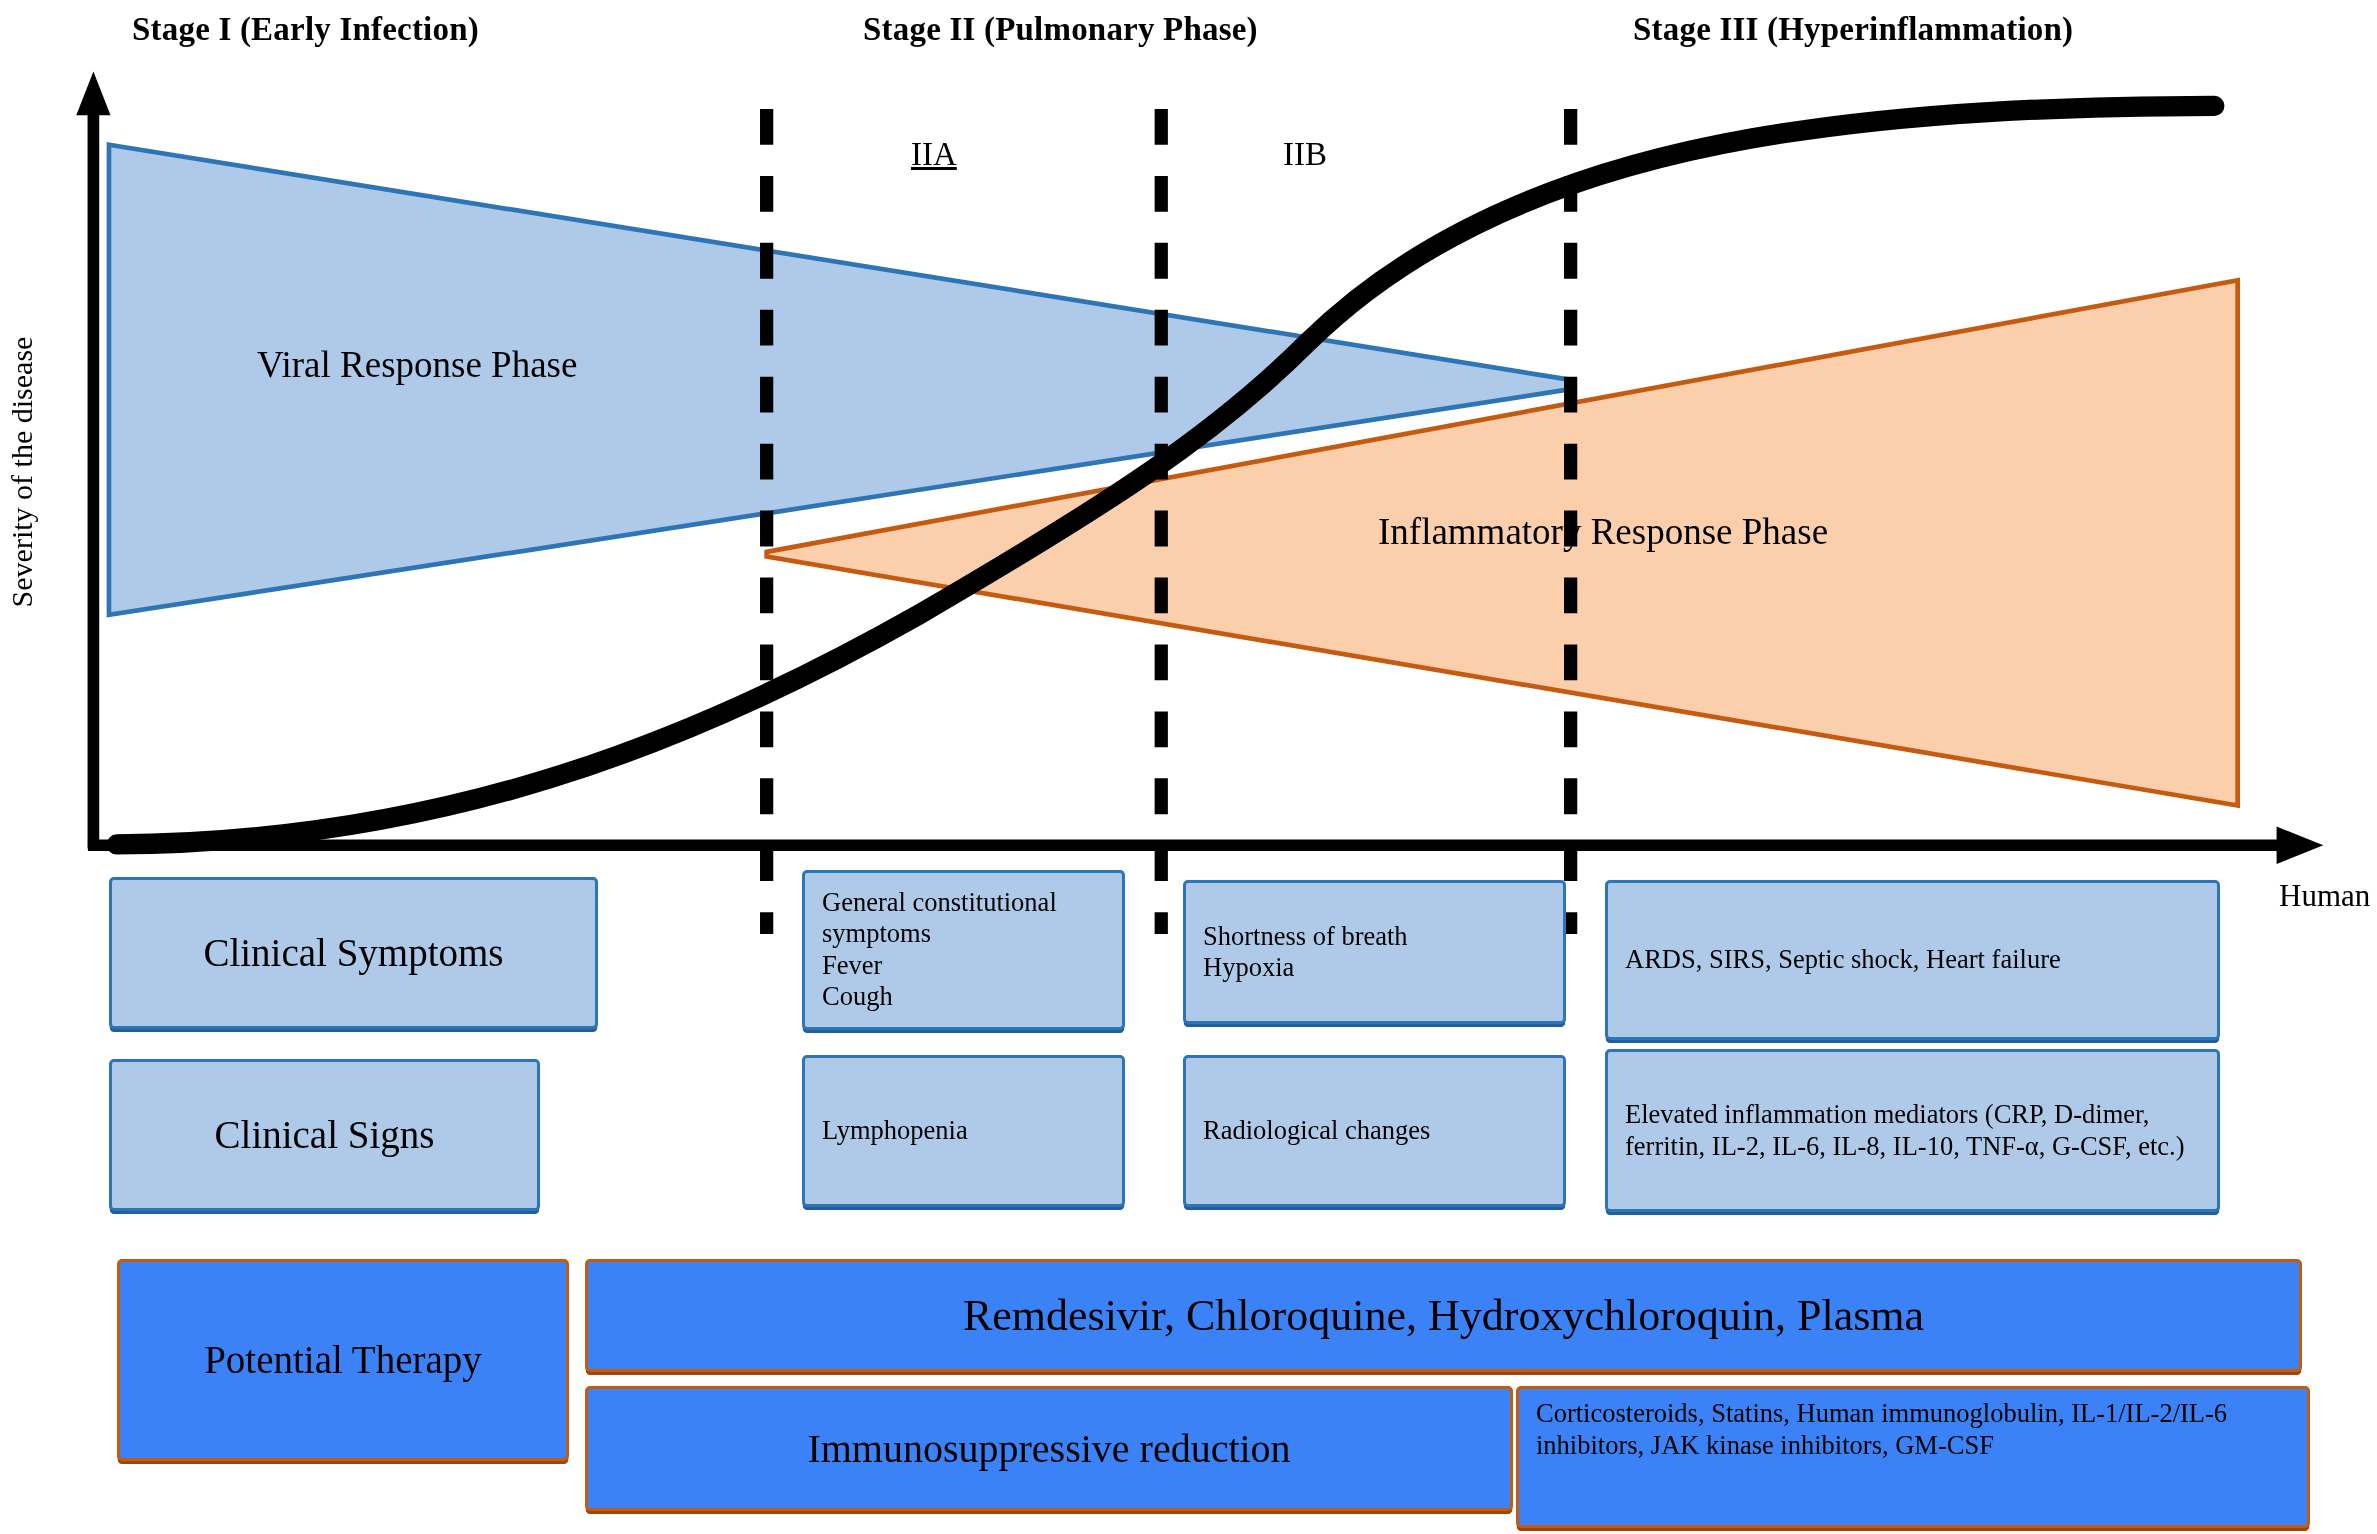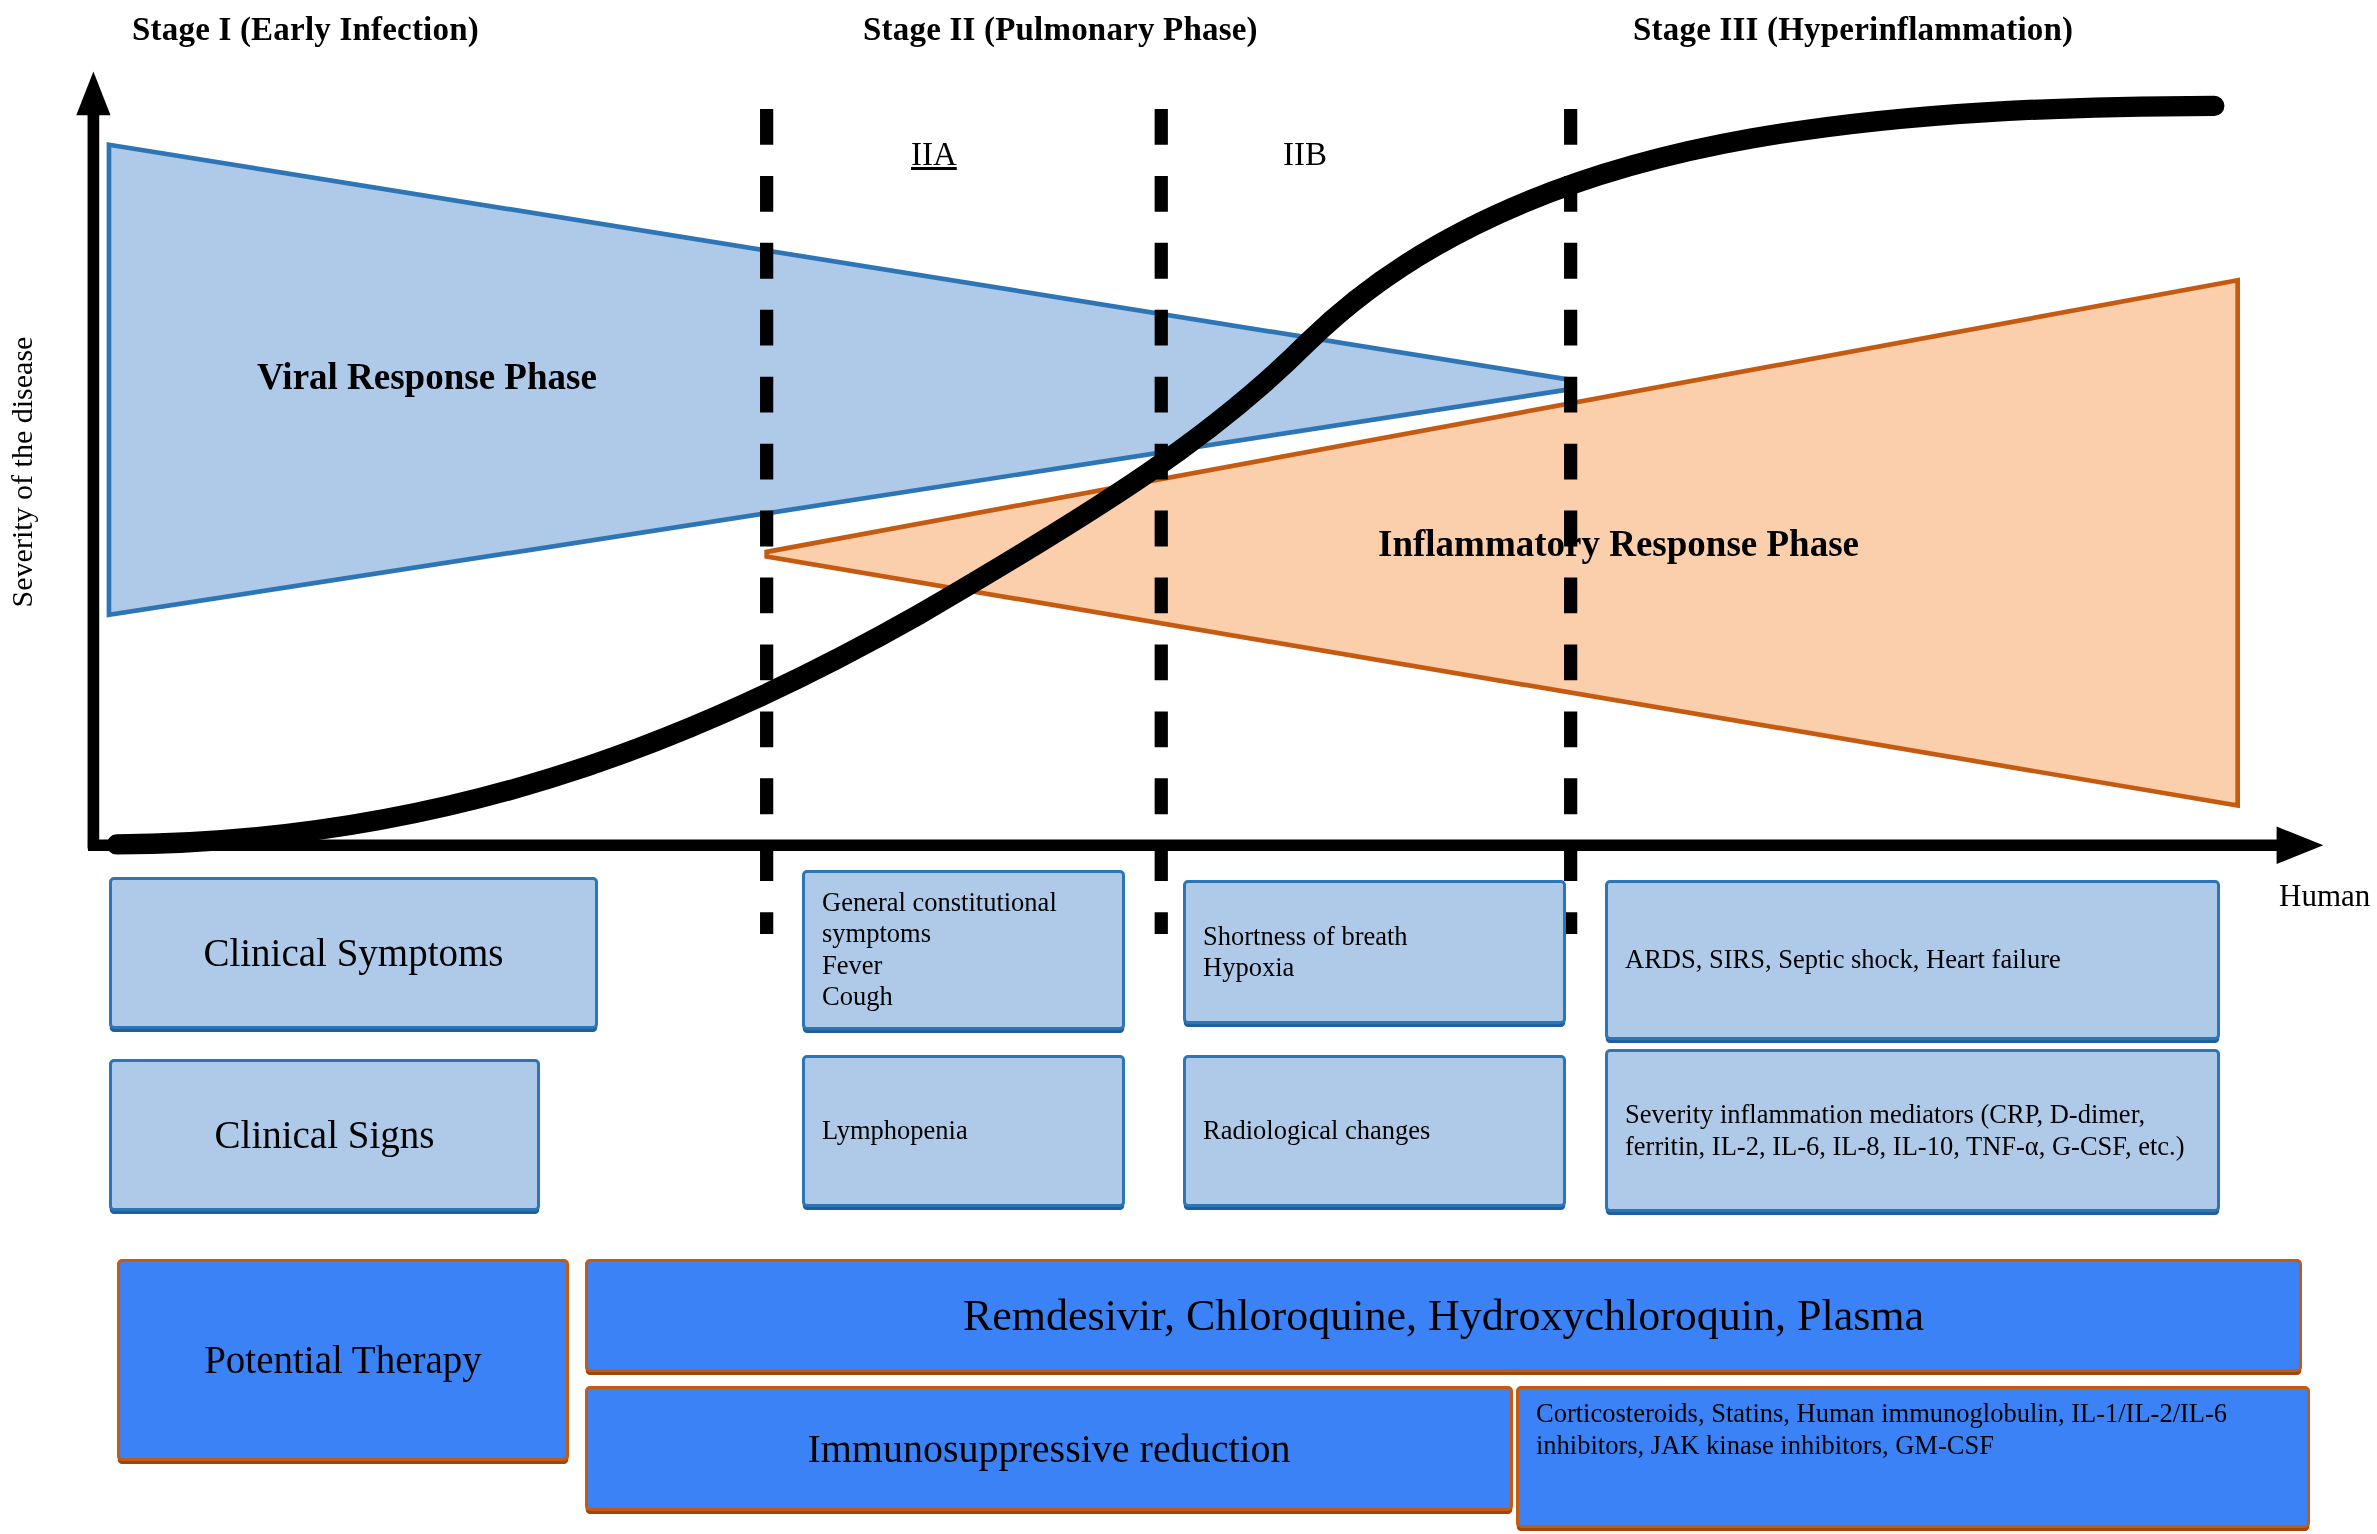--- a/index.html
+++ b/index.html
@@ -4,21 +4,21 @@
 <style>
   html,body{margin:0;padding:0;background:#fff;}
   body{width:2377px;height:1534px;position:relative;overflow:hidden;
        font-family:"Liberation Serif","DejaVu Serif",serif;color:#000;}
   .stage-header{position:absolute;font-weight:bold;font-size:33px;white-space:nowrap;
        font-family:"Liberation Serif","DejaVu Serif",serif;letter-spacing:0.2px;}
   #stage1-header{left:132px;top:11px;}
   #stage2-header{left:863px;top:11px;}
   #stage3-header{left:1633px;top:11px;}
   #chart-svg{position:absolute;left:0;top:0;}
-  .phase-label{position:absolute;font-weight:bold;font-size:37px;white-space:nowrap;margin-top:12px;}
+  .phase-label{position:absolute;font-weight:normal;font-size:37px;white-space:nowrap;}
   #viral-label{left:257px;top:343px;}
   #inflam-label{left:1378px;top:510px;}
   .sub-stage-label{position:absolute;font-size:33px;}
   #iia-label{left:911px;top:136px;text-decoration:underline;}
   #iib-label{left:1283px;top:136px;}
   #y-axis-label{position:absolute;left:-173px;top:455px;width:389px;text-align:center;
        font-size:30px;transform:rotate(-90deg);}
   #time-label{position:absolute;left:2279px;top:878px;font-size:31px;}
   .box{position:absolute;box-sizing:border-box;display:flex;align-items:center;
        border-radius:5px;padding:7.8px 17px;line-height:1.18;}
@@ -67,19 +67,19 @@
 <div class="box blue small" style="left:802px;top:870px;width:323px;height:160px;white-space:pre-line;align-items:flex-start;padding-top:14px;">General constitutional symptoms
 Fever
 Cough</div>
 <div class="box blue small" style="left:1183px;top:880px;width:383px;height:144px;white-space:pre-line;">Shortness of breath
 Hypoxia</div>
 <div class="box blue small" style="left:1605px;top:880px;width:615px;height:160px;">ARDS, SIRS, Septic shock, Heart failure</div>
 
 <div class="box blue big ctr" style="left:109px;top:1059px;width:431px;height:152px;">Clinical Signs</div>
 <div class="box blue small" style="left:802px;top:1055px;width:323px;height:152px;">Lymphopenia</div>
 <div class="box blue small" style="left:1183px;top:1055px;width:383px;height:152px;">Radiological changes</div>
-<div class="box blue small" style="left:1605px;top:1049px;width:615px;height:163px;">Severity inflammation mediators (CRP, D-dimer, ferritin, IL-2, IL-6, IL-8, IL-10, TNF-α, G-CSF, etc.)</div>
+<div class="box blue small" style="left:1605px;top:1049px;width:615px;height:163px;">Elevated inflammation mediators (CRP, D-dimer, ferritin, IL-2, IL-6, IL-8, IL-10, TNF-α, G-CSF, etc.)</div>
 
 <div class="box orange big ctr" style="left:117px;top:1259px;width:452px;height:202px;">Potential Therapy</div>
 <div class="box orange ctr" style="left:585px;top:1259px;width:1717px;height:113px;font-size:44px;">Remdesivir, Chloroquine, Hydroxychloroquin, Plasma</div>
 <div class="box orange ctr" style="left:585px;top:1386px;width:928px;height:125px;font-size:40px;">Immunosuppressive reduction</div>
 <div class="box orange small" style="left:1516px;top:1386px;width:794px;height:142px;align-items:flex-start;padding-top:9.3px;line-height:1.2;">Corticosteroids, Statins, Human immunoglobulin, IL-1/IL-2/IL-6 inhibitors, JAK kinase inhibitors, GM-CSF</div>
 
 
 </body></html>

